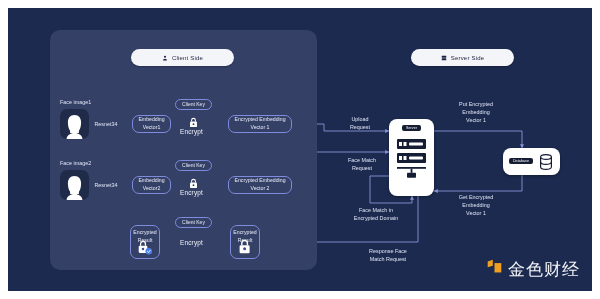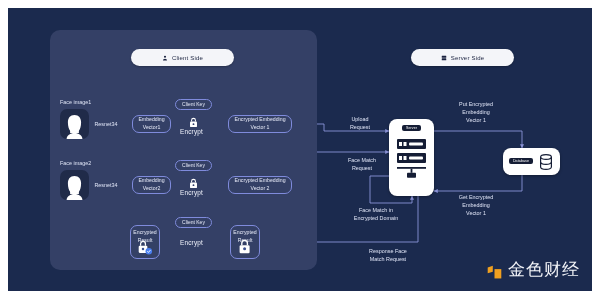--- a/index.html
+++ b/index.html
@@ -63,21 +63,21 @@
   }
   .chip{
     position:absolute;background:#151d35;color:#ffffff;border-radius:2px;
     font-size:3.6px;display:flex;align-items:center;justify-content:center;
     letter-spacing:.1px;
   }
 
   svg.wires{position:absolute;left:0;top:0;width:584px;height:283px;overflow:visible;pointer-events:none;}
 
   
-  #watermark{position:absolute;right:12px;bottom:10px;display:flex;align-items:flex-end;gap:5px;}
+  #watermark{position:absolute;right:12px;bottom:10px;display:flex;align-items:flex-start;gap:5px;}
   #wm-text{color:#f3f4f8;font-size:17px;letter-spacing:1px;font-family:"DejaVu Sans",sans-serif;}
 </style>
 </head>
 <body>
 
 <div id="canvas">
   <div id="board">
 
     <svg class="wires" viewBox="0 0 584 283">
       <defs>

